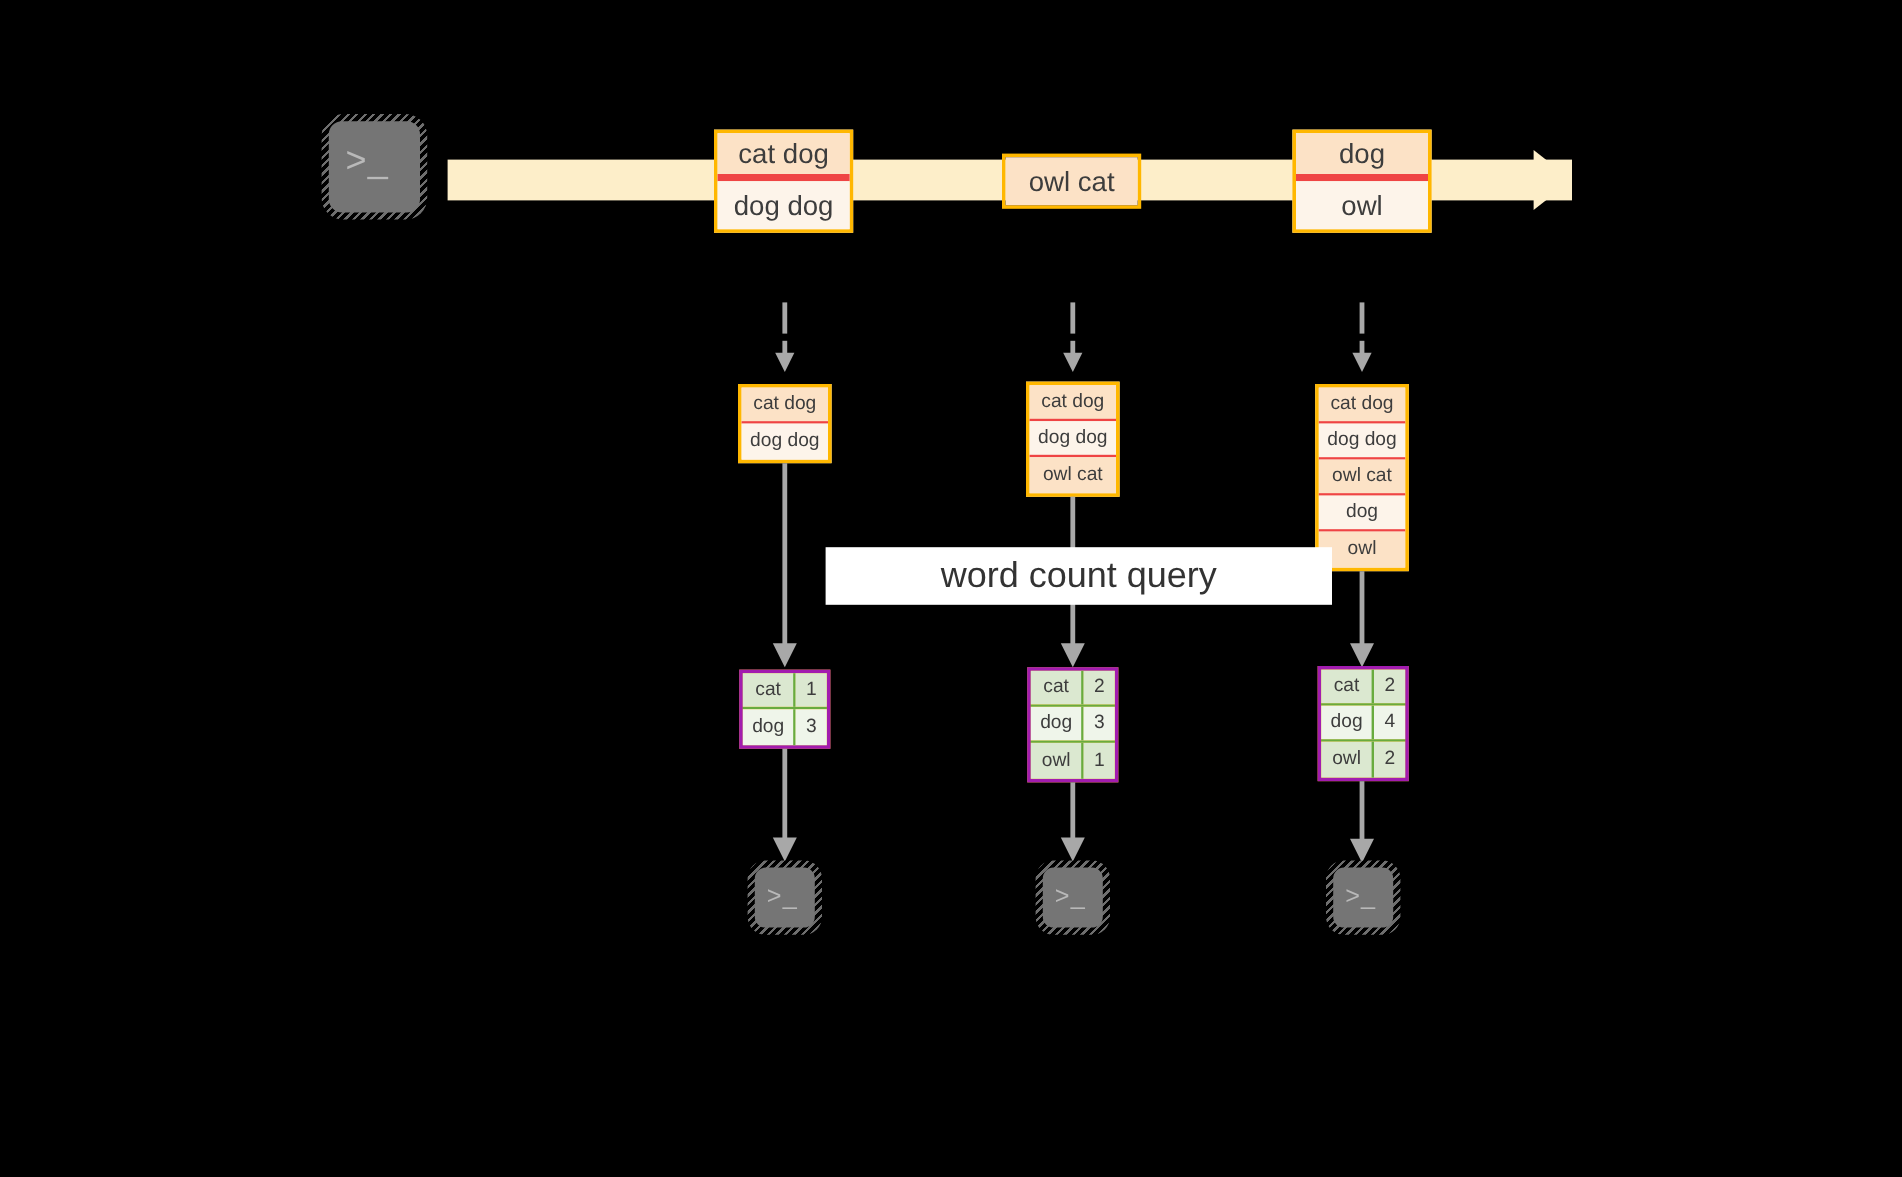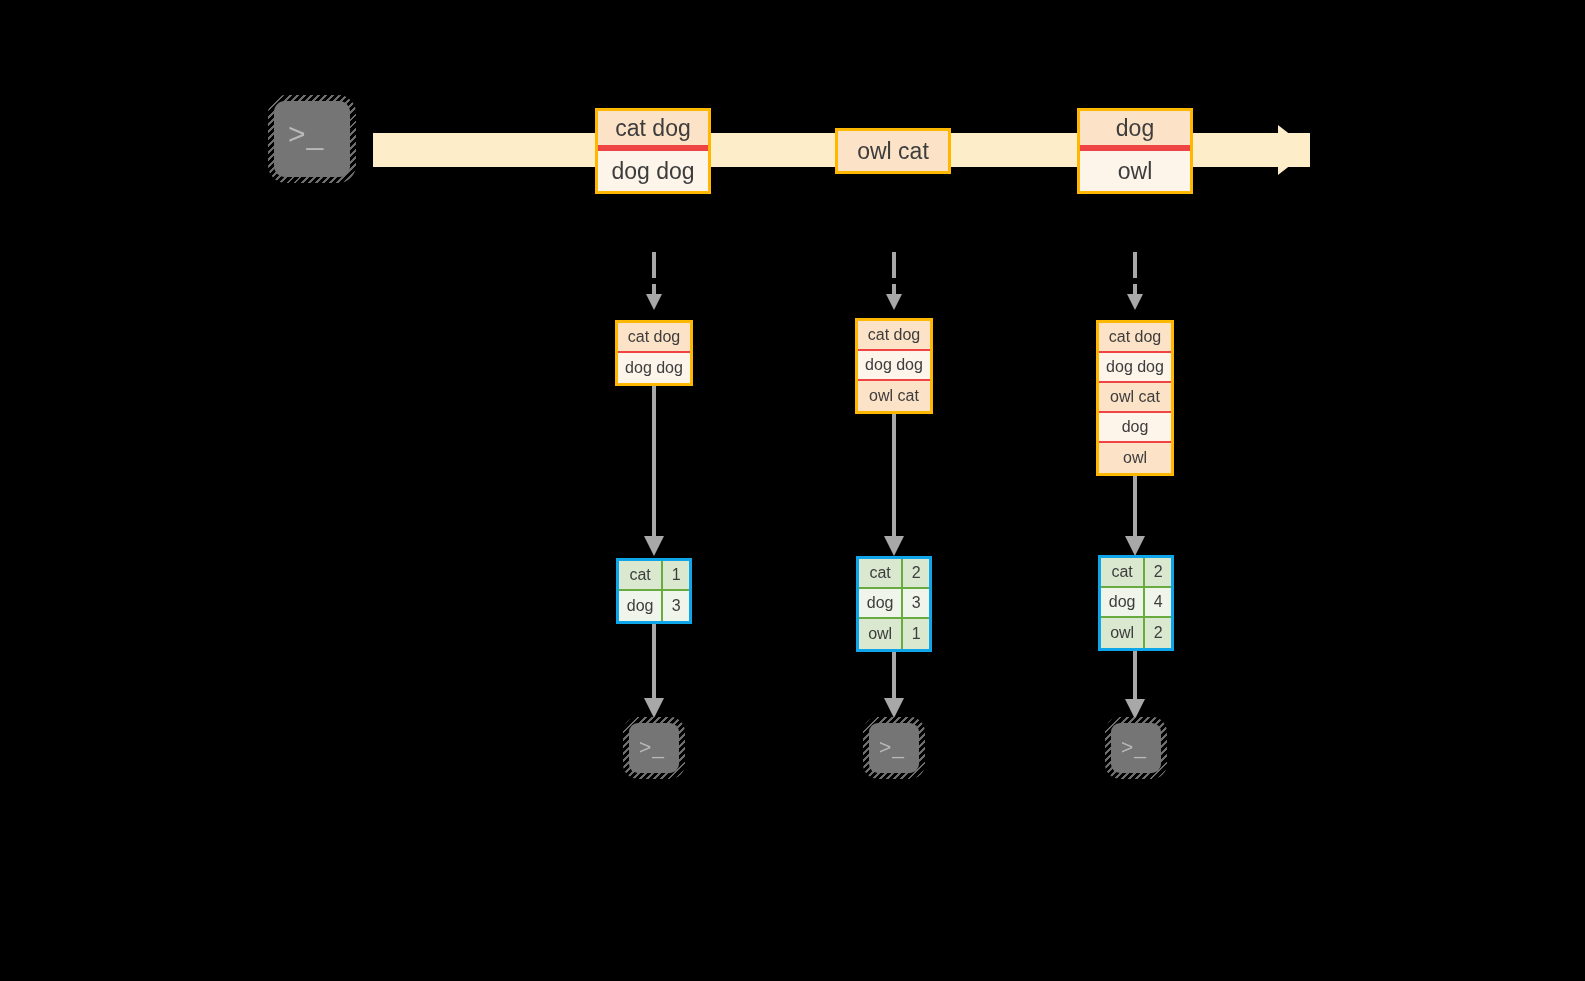--- a/index.html
+++ b/index.html
@@ -98,21 +98,21 @@
   .rec-stack.big { }
   .rec-stack.big .rec-row { height: 40px; font-size: 23px; }
 
   
   .rec-stack.sm { border-width: 3px; }
   .rec-stack.sm .rec-row { height: 30px; font-size: 16px; border-bottom-width: 2px; }
 
   
   .kv-table {
     position: absolute;
-    border: 3px solid #0ea5e9;
+    border: 3px solid #a21caf;
     box-sizing: border-box;
     background: #eab308;
   }
   .kv-row {
     display: flex;
     box-sizing: border-box;
     border-bottom: 2px solid #68ab3e;
     height: 30px;
   }
   .kv-row:last-child { border-bottom: none; }
@@ -303,14 +303,17 @@
     <line x1="14" y1="0" x2="14" y2="52" stroke="#a8a8a8" stroke-width="4"></line>
     <polygon points="4,48 24,48 14,68" fill="#a8a8a8"></polygon>
   </svg>
 
   <div class="terminal small" style="left:1105px; top:717px;">
     <div class="hatch"></div>
     <div class="face"></div>
     <div class="prompt">&gt;_</div>
   </div>
 
+  <div class="query-band" style="left:688px; top:456px; width:422px; height:48px;">
+    <span class="label">word count query</span>
+  </div>
 
 </div>
 
 </body></html>

